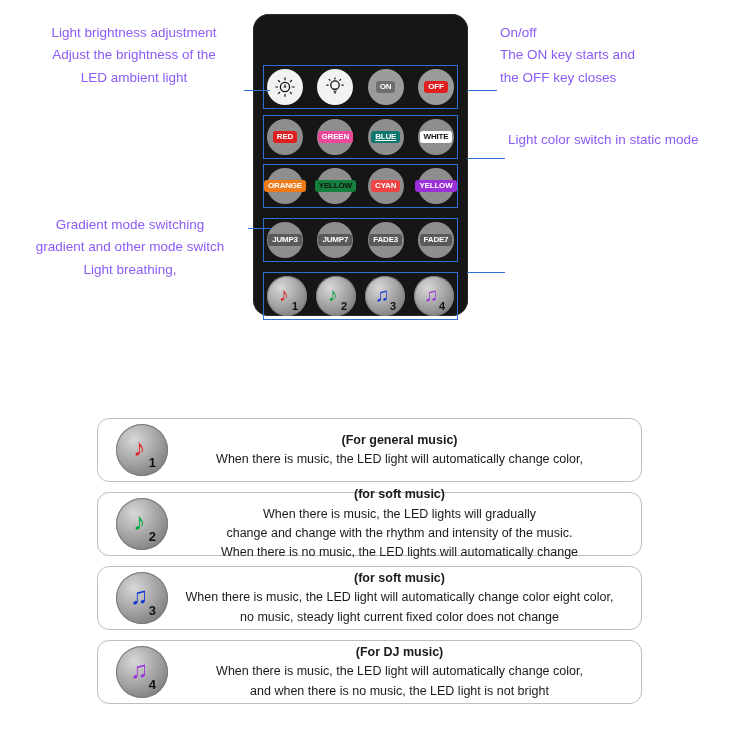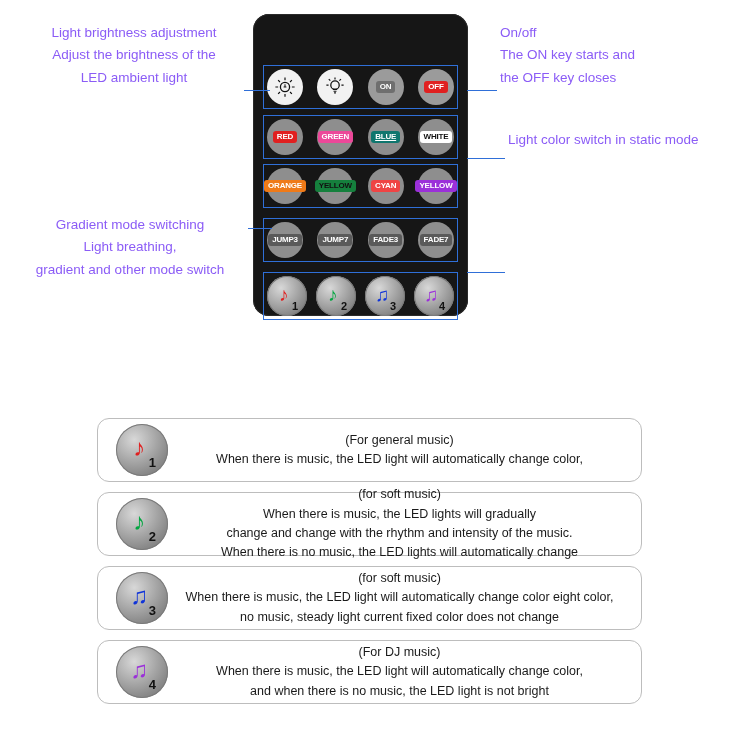--- a/index.html
+++ b/index.html
@@ -172,20 +172,21 @@
     flex: 1 1 auto;
     text-align: center;
     padding: 0 14px 0 4px;
     font-size: 12.5px;
     line-height: 1.55;
     color: #1a1a1a;
   }
   .card .title {
     display: block;
     text-align: center;
+    font-weight: bold;
   }
   .card .line { display: block; }
 </style>
 </head>
 <body>
 
 <div class="stage">
 
   <div class="remote">
     <div class="btn-grid">
@@ -298,22 +299,22 @@
   </div>
   <div class="connector" style="left:467px; top:90px; width:30px;"></div>
 
   <div class="label right" style="left:508px; top:129px;">
     <div>Light color switch in static mode</div>
   </div>
   <div class="connector" style="left:467px; top:158px; width:38px;"></div>
 
   <div class="label center" style="left:8px; top:214px; width:244px;">
     <div>Gradient mode switching</div>
+    <div>gradient and other mode switch</div>
     <div>Light breathing,</div>
-    <div>gradient and other mode switch</div>
   </div>
   <div class="connector" style="left:248px; top:228px; width:24px;"></div>
 
   <div class="connector" style="left:467px; top:272px; width:38px;"></div>
 
   <div class="cards">
 
     <div class="card">
       <div class="badge">
         <div class="mkey">

